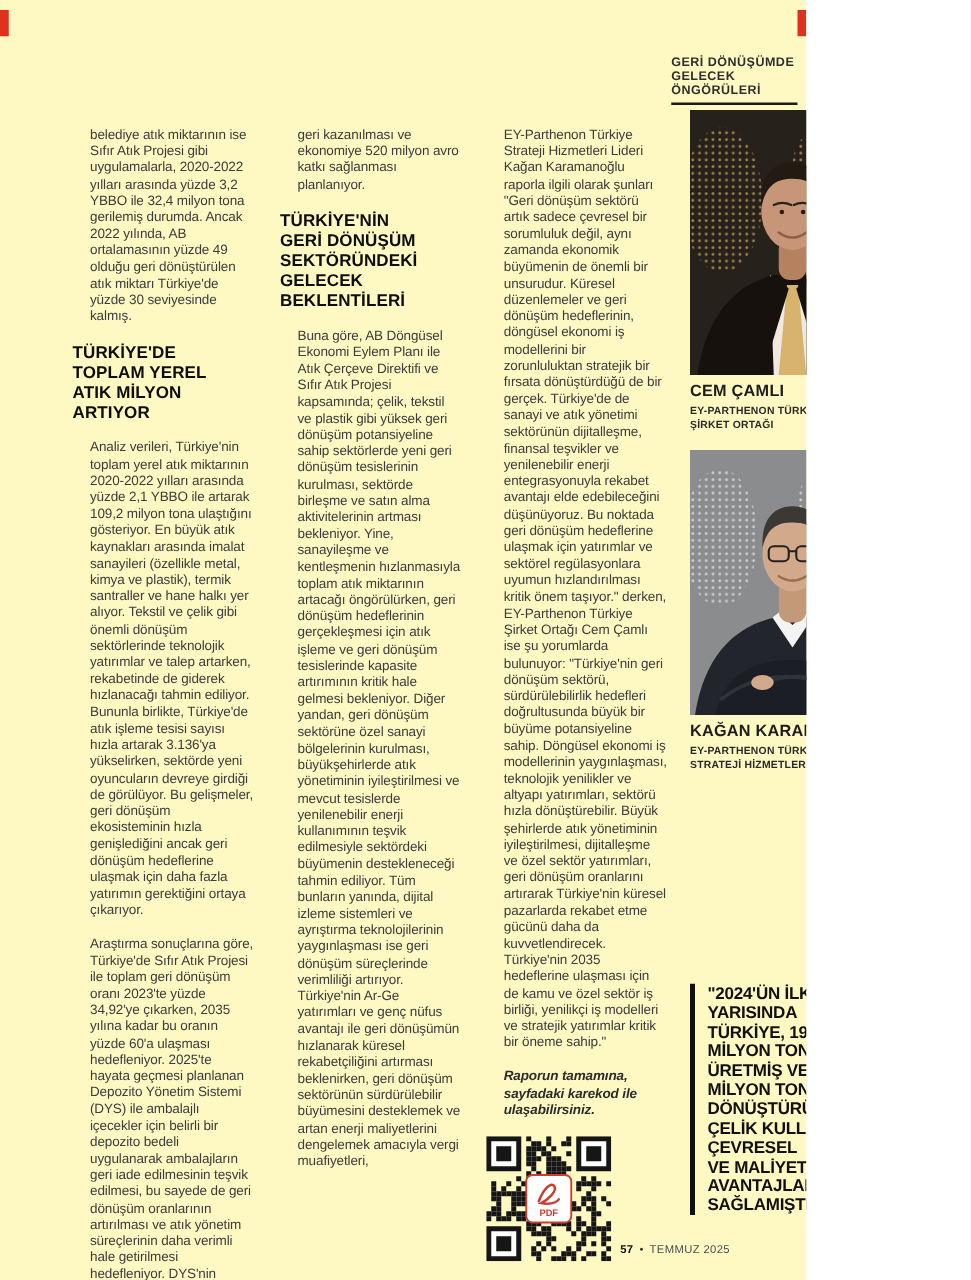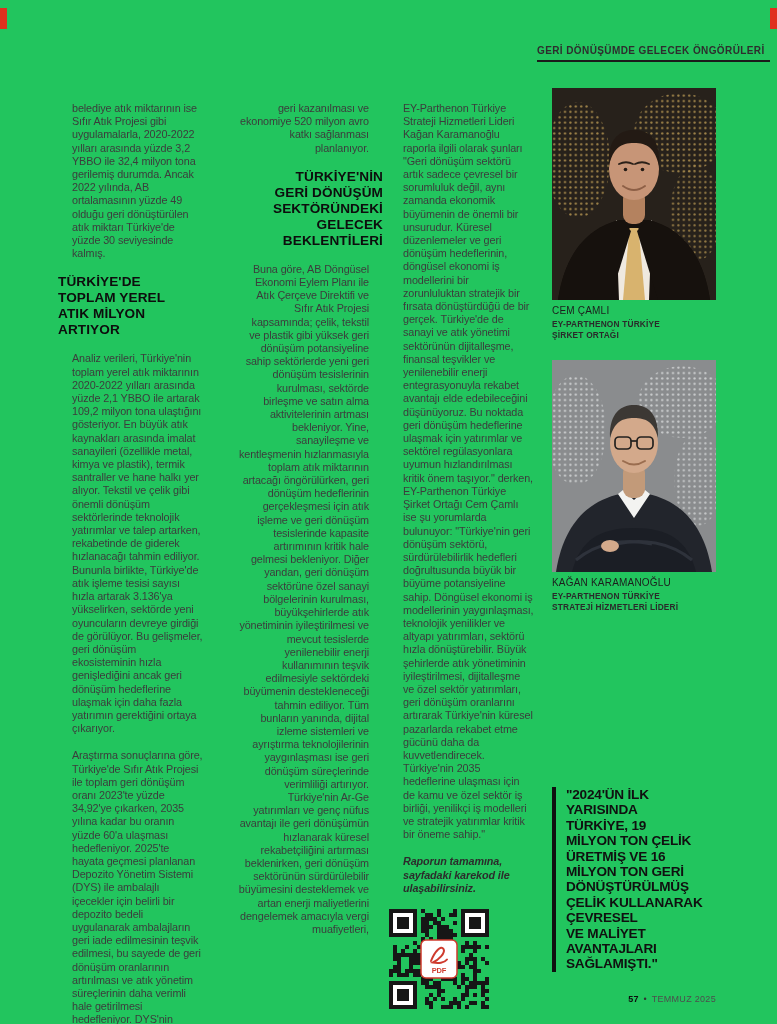--- a/index.html
+++ b/index.html
@@ -1,41 +1,41 @@
 <!DOCTYPE html>
 <html lang="tr"><head>
 <meta charset="utf-8">
 <style>
   html,body{margin:0;padding:0;background:#fff;}
-  .page{position:relative;width:777px;height:1024px;background:#22c55e;
+  .page{position:relative;width:645px;height:1024px;background:#fef9c3;
         font-family:"Liberation Sans",sans-serif;overflow:hidden;}
 
   .corner-mark{position:absolute;top:8px;width:7px;height:21px;background:#e0301e;}
   .corner-mark.left{left:0;}
   .corner-mark.right{right:0;}
 
   .kicker{position:absolute;top:45px;left:537px;right:7px;
           border-bottom:2px solid #1b1b1b;padding-bottom:4px;
           font-size:10px;font-weight:bold;letter-spacing:.4px;color:#2e2e2e;}
 
   .col{position:absolute;top:88px;width:159px;font-size:10.8px;line-height:13.2px;
        color:#3c3c3c;letter-spacing:-.1px;text-align:left;}
   .col p{margin:14px;}
-  .col1{left:58px;} .col2{left:224px;text-align:right;} .col3{left:389px;}
+  .col1{left:58px;} .col2{left:224px;} .col3{left:389px;}
   .col-heading{font-weight:bold;color:#0d0d0d;font-size:13.6px;line-height:16px;
                margin:13px 0 3px 0;white-space:pre-line;letter-spacing:.1px;}
   .cta{font-weight:bold;font-style:italic;color:#2c2c2c;}
   .qr-wrap{margin-top:9px;width:100px;height:100px;}
 
   .photo{position:absolute;left:552px;width:164px;height:212px;overflow:hidden;}
   .photo1{top:88px;} .photo2{top:360px;}
 
   .caption{position:absolute;left:552px;width:170px;color:#1d1d1d;}
   .cap1{top:305px;} .cap2{top:577px;}
-  .cap-name{font-size:10px;font-weight:normal;letter-spacing:.2px;}
+  .cap-name{font-size:13px;font-weight:bold;letter-spacing:.2px;}
   .cap-title{font-size:8.3px;font-weight:bold;line-height:10.5px;margin-top:3px;
              white-space:pre-line;letter-spacing:.2px;color:#2a2a2a;}
 
   .pull-quote{position:absolute;left:552px;top:787px;width:168px;
               border-left:4px solid #101010;padding-left:10px;box-sizing:border-box;
               font-size:13.6px;font-weight:bold;line-height:15.4px;color:#101010;
               white-space:pre-line;letter-spacing:-.2px;}
 
   .footer{position:absolute;top:994px;right:61px;font-size:9px;color:#4d4d4d;
           letter-spacing:.3px;}

